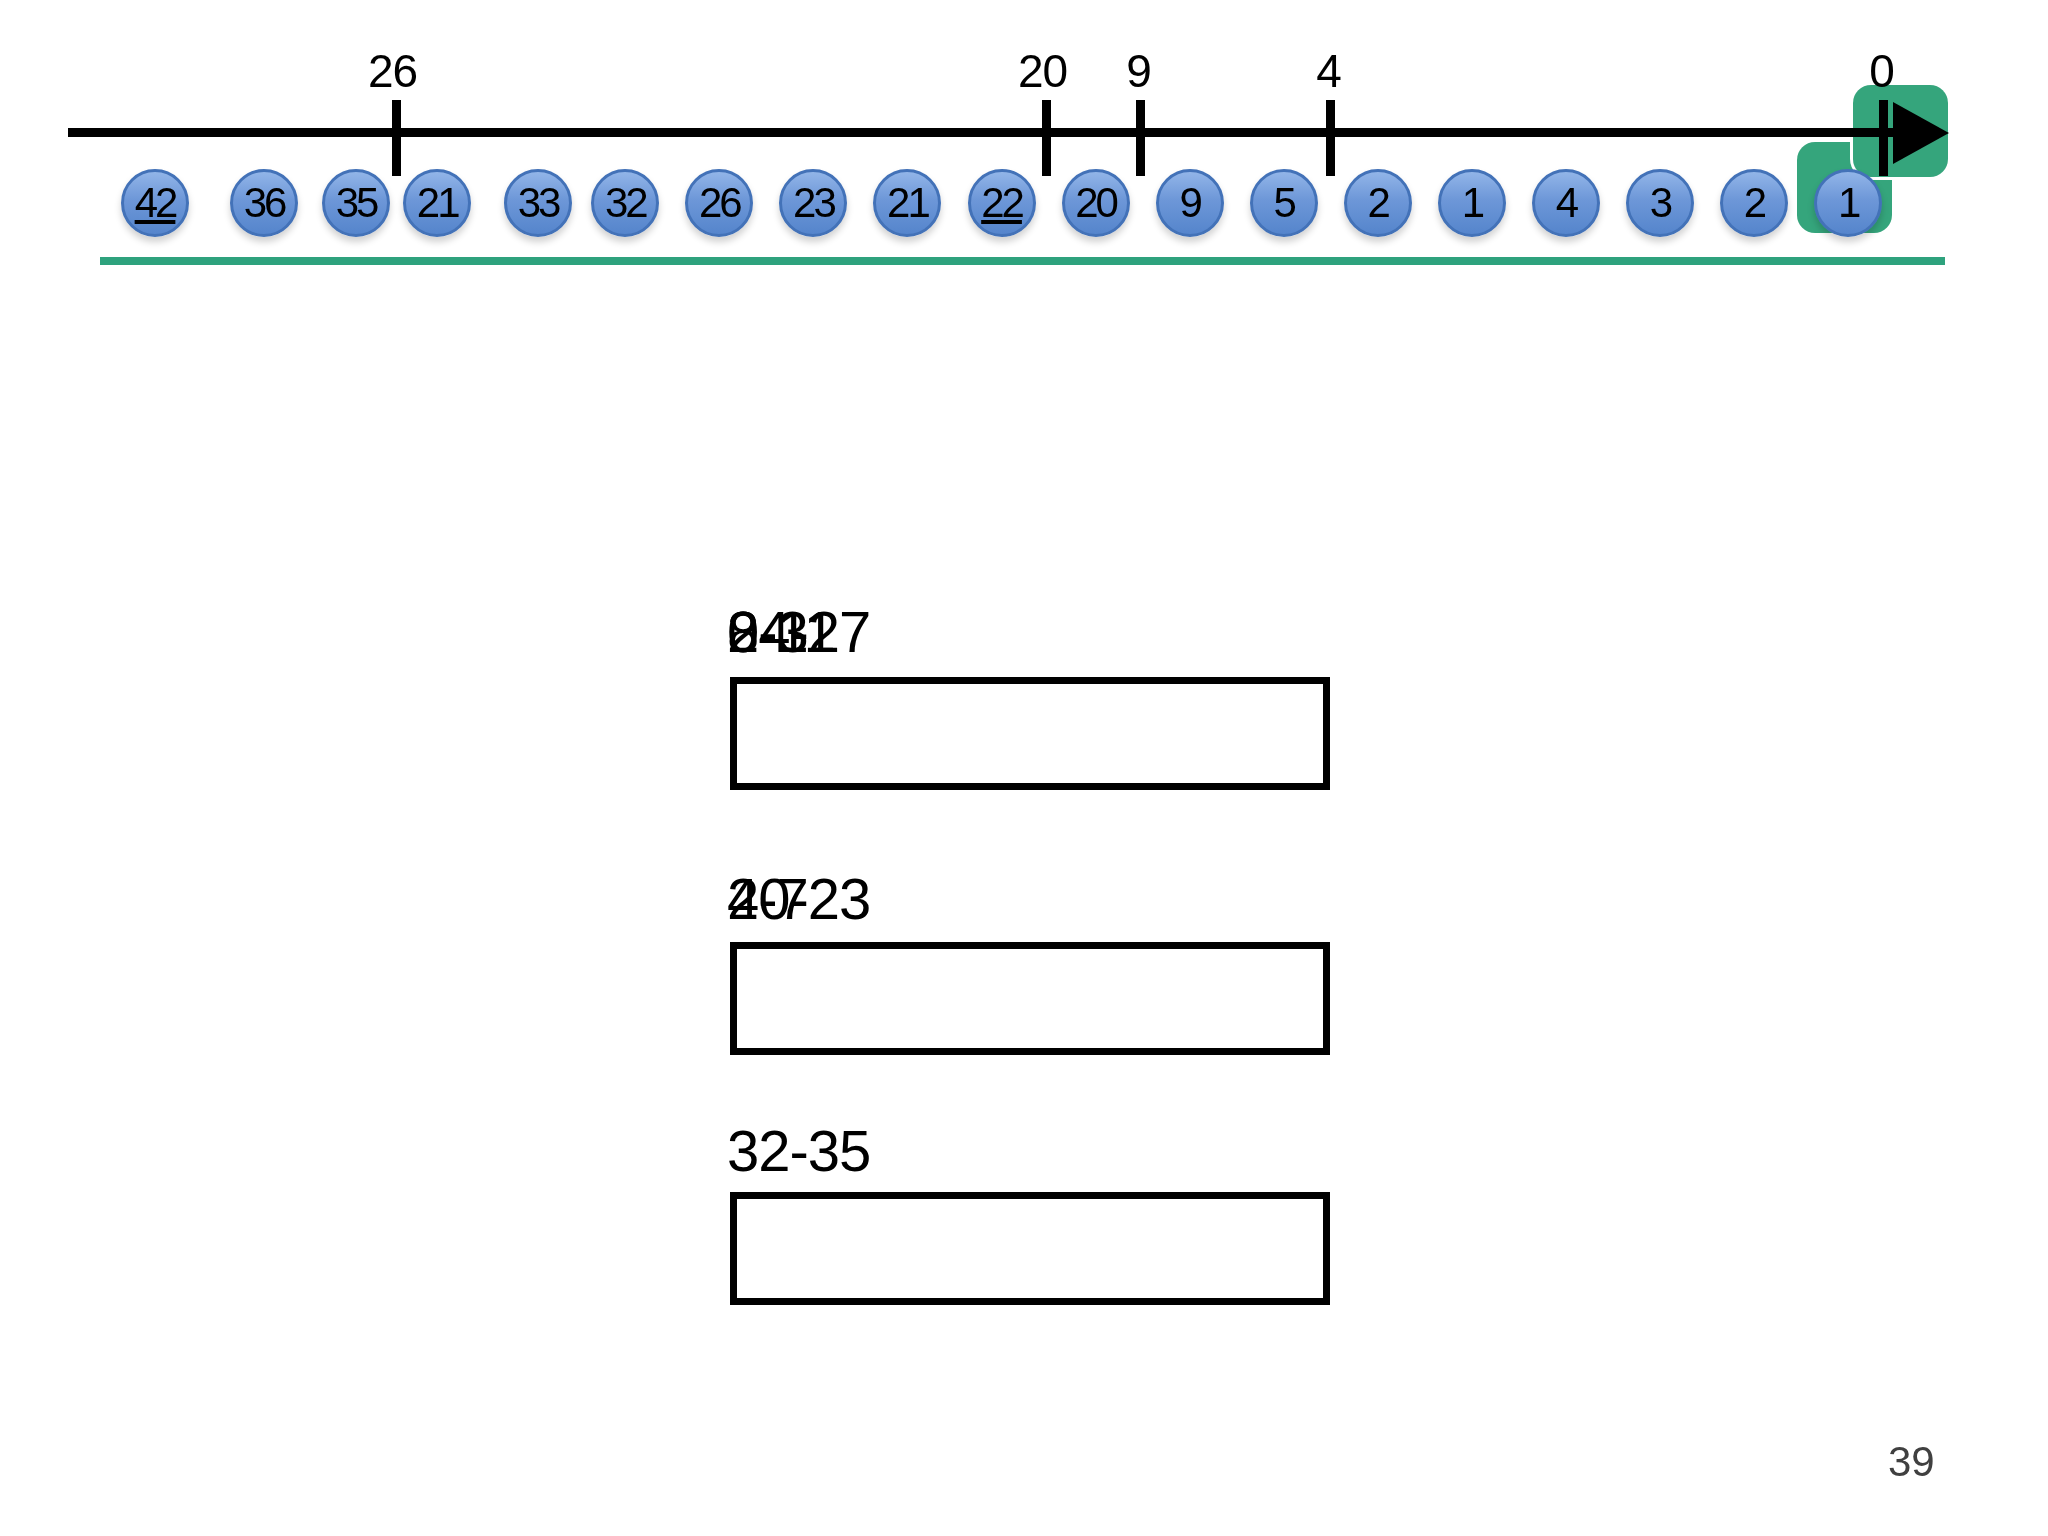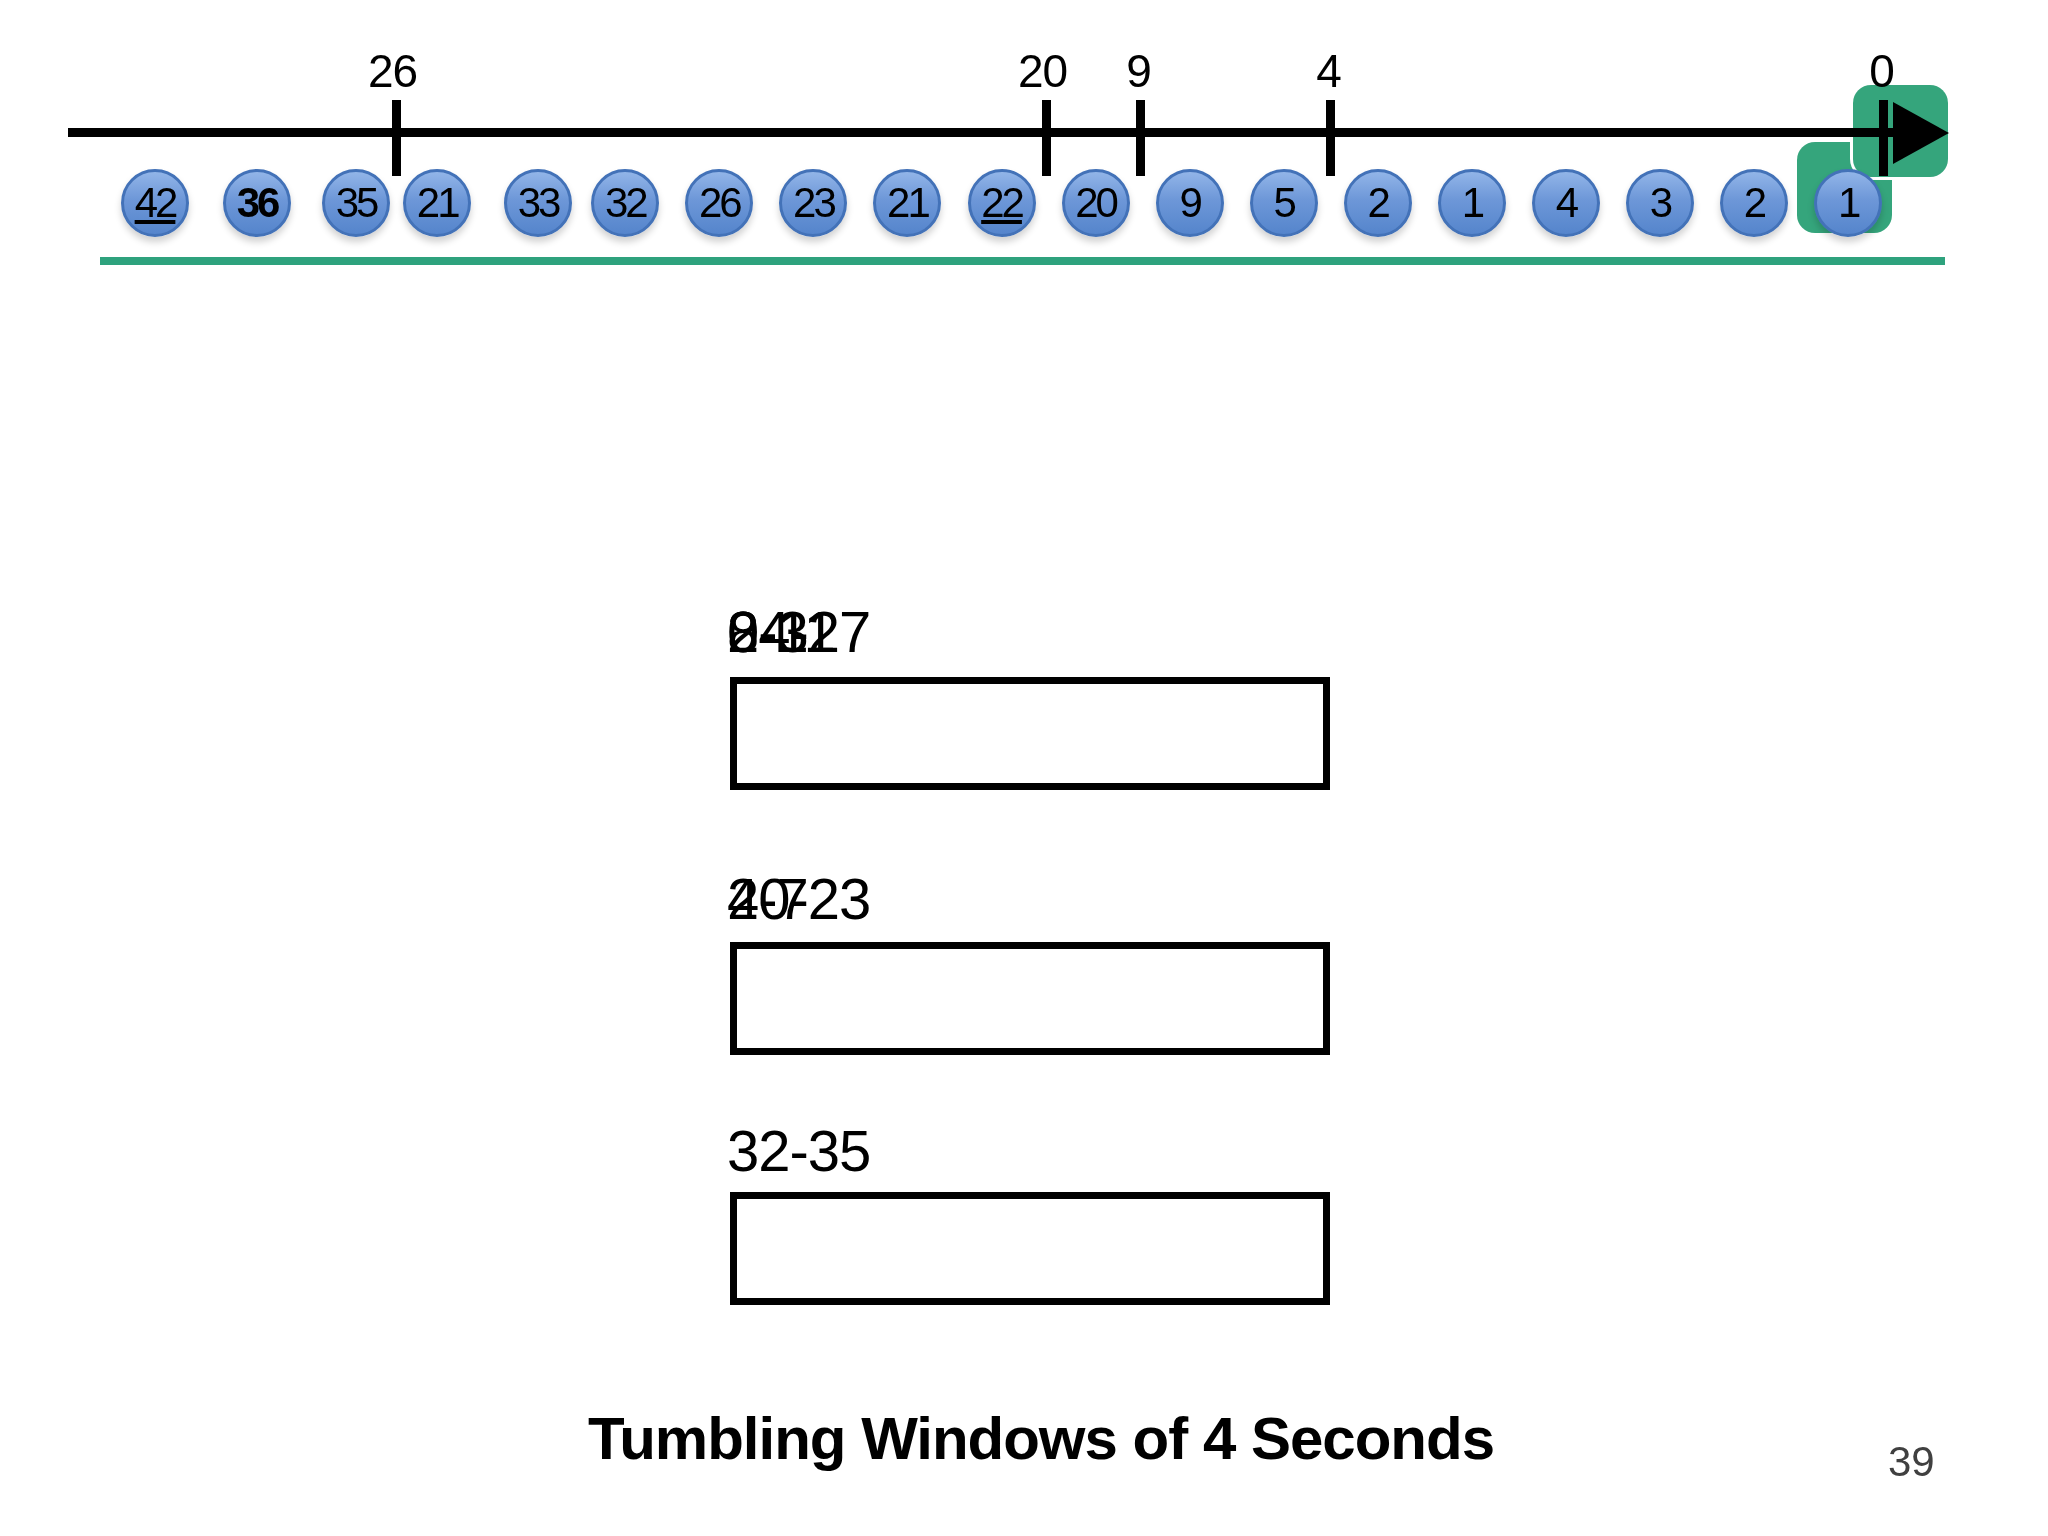--- a/index.html
+++ b/index.html
@@ -57,21 +57,21 @@
         </div>
         <div class="tick" style="left: 1330px;">
           <div class="tick-label">4</div>
         </div>
         <div class="tick" style="left: 1883px;">
           <div class="tick-label">0</div>
         </div>
       </div>
     <div id="circles">
         <div class="circle" style="left: 121px; text-decoration: underline;">42</div>
-        <div class="circle" style="left: 223px; font-weight: bold;">36</div>
+        <div class="circle" style="left: 230px;">36</div>
         <div class="circle" style="left: 322px;">35</div>
         <div class="circle" style="left: 403.18px;">21</div>
         <div class="circle" style="left: 504px;">33</div>
         <div class="circle" style="left: 591.3px;">32</div>
         <div class="circle" style="left: 685.36px;">26</div>
         <div class="circle" style="left: 779.42px; text-align: right;">23</div>
         <div class="circle" style="left: 873.48px;">21</div>
         <div class="circle" style="left: 967.54px; text-decoration: underline;">22</div>
         <div class="circle" style="left: 1061.6px;">20</div>
         <div class="circle" style="left: 1155.66px;">9</div>
@@ -103,16 +103,15 @@
         <div class="wbox" style="top: 942px;"></div>
       </div>
       <div>
         <div class="label-stack" style="top: 1121px;">
           <div class="label-layer">32-35</div>
         </div>
         <div class="wbox" style="top: 1192px;"></div>
       </div>
     </div>
 
-  <div class="title">Tumbling Windows of 4 Seconds</div>
   <div class="page-number">39</div>
 
 </div>
 
 </body></html>

